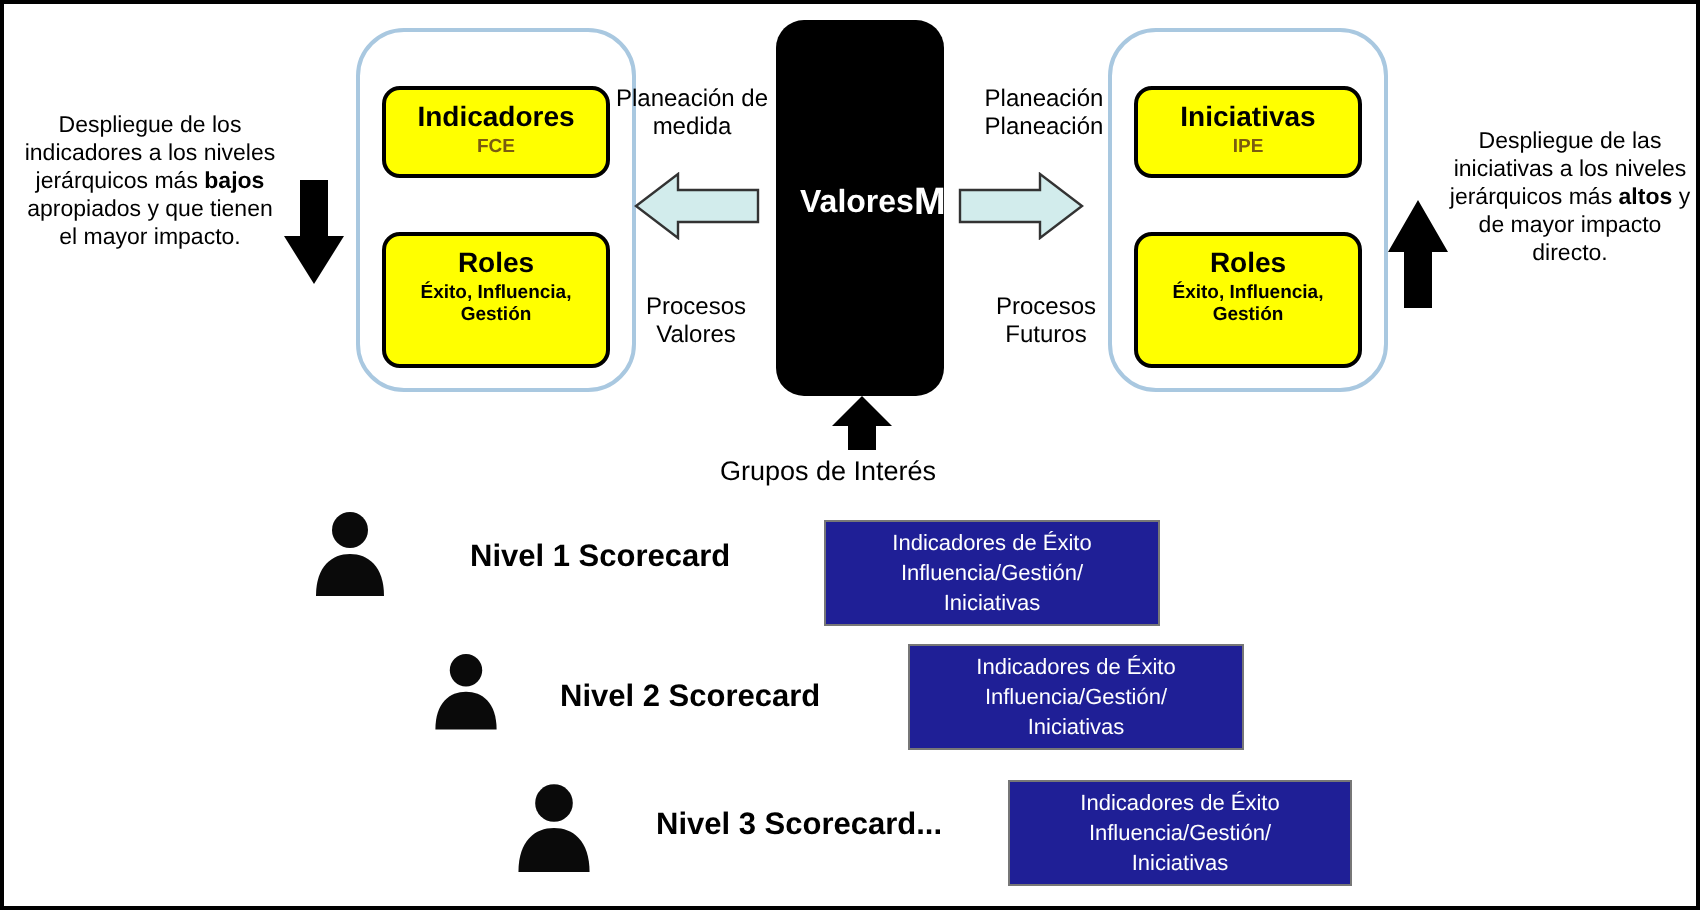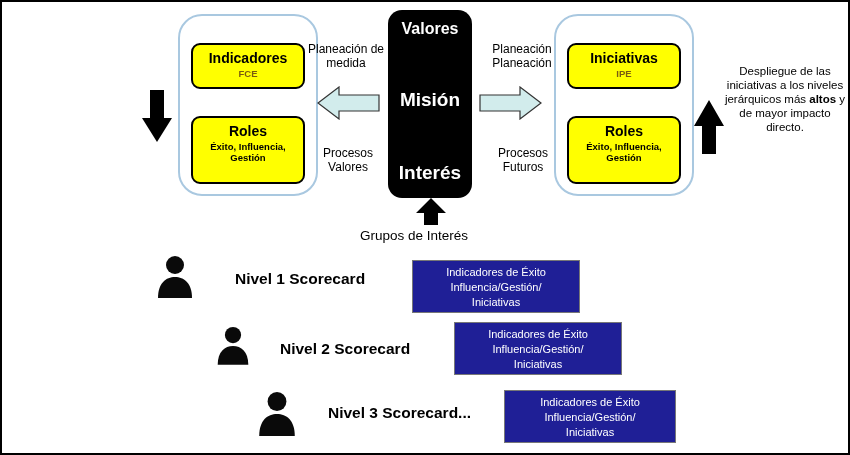--- a/index.html
+++ b/index.html
@@ -38,22 +38,22 @@
   .ybox-1 { top:27px; height:46px;text-align:center; }
   .ybox-2 { top:100px; height:68px; }
   .ybox .yt { font-size:14px; font-weight:bold; }
   .ybox .ys { font-size:9.5px; font-weight:bold; margin-top:2px; padding:0 6px; line-height:11px; }
   .ys-accent { color:#7a5c10; }
 
   
   .center-box {
     left:386px; top:8px; width:84px; height:188px;
     background:#000; border-radius:14px; color:#fff;
-    display:flex; flex-direction:column; align-items:center;
-    justify-content:space-between; padding:10px 2px 14px 2px;
+    display:flex; align-items:center;
+    justify-content:space-between; padding:10px 2px 14px 12px;
     text-align:left;
   }
   .center-box .c-top { font-size:16px; font-weight:bold; }
   .center-box .c-mid { font-size:19px; font-weight:bold; }
   .center-box .c-bot { font-size:19px; font-weight:bold; }
 
   
   .flow-label { font-size:12px; line-height:14px; text-align:center; }
   .lbl-metodologia { left:300px; top:40px; width:88px; }
   .lbl-planeacion  { left:478px; top:40px; width:84px; }
@@ -81,20 +81,23 @@
   }
   .bbox-1 { left:410px; top:258px; }
   .bbox-2 { left:452px; top:320px; }
   .bbox-3 { left:502px; top:388px; width:172px; }
 </style>
 </head>
 <body>
 
 <div class="frame">
 
+  <div class="abs note note-left">
+    <span>Despliegue de los indicadores a los niveles jerárquicos más </span><b>bajos</b><span> apropiados y que tienen el mayor impacto.</span>
+  </div>
 
   <div class="abs blk-arrow arrow-down-left">
     <svg width="30" height="52" viewBox="0 0 30 52">
         <polygon points="8,0 22,0 22,28 30,28 15,52 0,28 8,28" fill="#000"></polygon>
       </svg>
   </div>
 
   <div class="abs panel panel-left">
     <div class="ybox ybox-1">
       <div class="yt">Indicadores</div>

